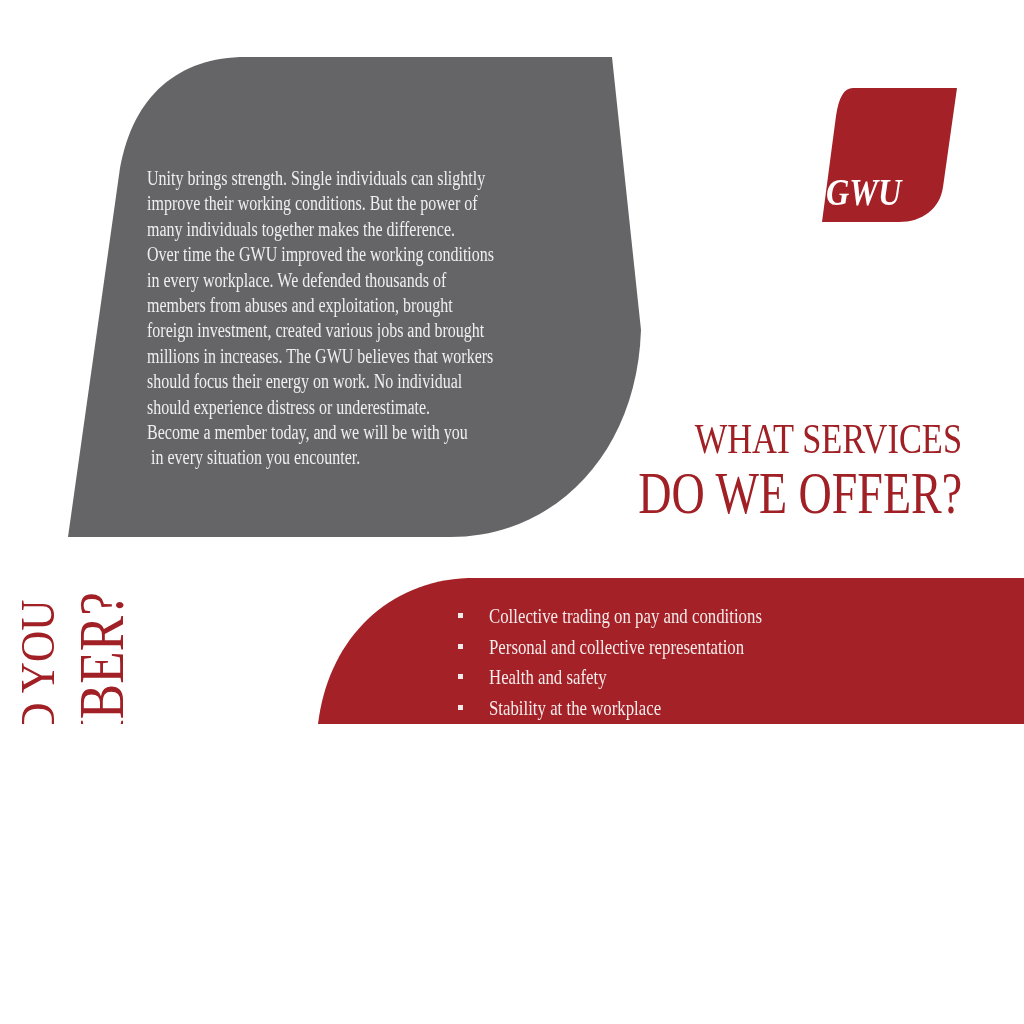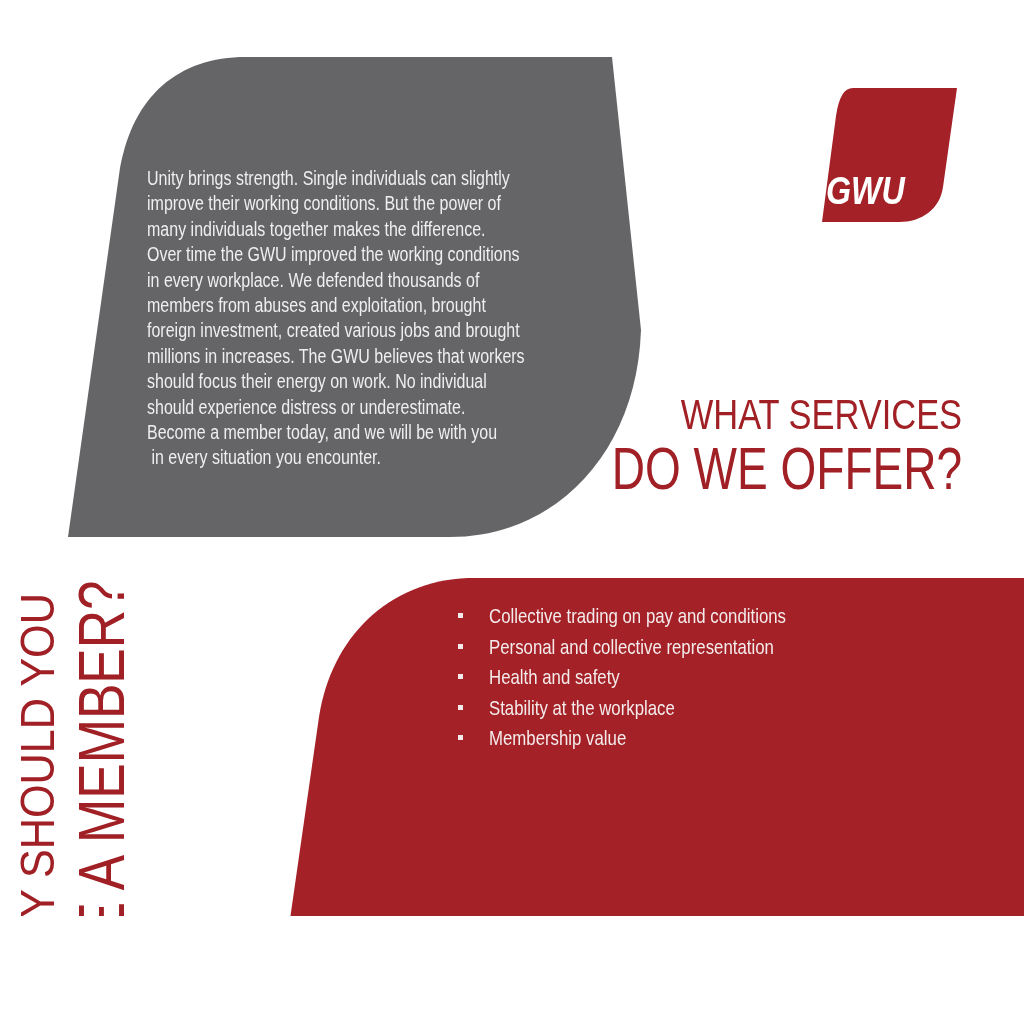--- a/index.html
+++ b/index.html
@@ -1,21 +1,21 @@
 <!DOCTYPE html>
 <html><head>
 <meta charset="utf-8">
 <style>
   html,body{margin:0;padding:0;background:#ffffff;}
   #canvas{
     position:relative;
-    width:1024px;height:916px;
+    width:1024px;height:724px;
     overflow:hidden;
     background:#ffffff;
-    font-family:Liberation Sans, sans-serif;
+    font-family:Liberation Serif, serif;
   }
   #blobs{position:absolute;left:0;top:0;width:1024px;height:1024px;}
 
   
   .intro{
     position:absolute;left:147px;top:166px;
     color:#F0EFEF;
     font-size:20px;
     transform:scaleX(0.80);
     transform-origin:0 0;
@@ -28,21 +28,21 @@
     color:#ffffff;
     font-size:38px;font-weight:bold;font-style:italic;
     letter-spacing:0px;
     transform:scaleX(0.85);
     transform-origin:0 0;
     white-space:nowrap;
   }
 
   
   .services-heading{
-    position:absolute;right:62px;top:392px;width:500px;
+    position:absolute;right:62px;top:416px;width:500px;
     text-align:right;color:#A02025;
   }
   .services-heading .l1{
     display:inline-block;white-space:nowrap;
     font-size:42px;line-height:46px;font-weight:normal;
     transform:scaleX(0.82);transform-origin:100% 50%;
   }
   .services-heading .l2{
     display:inline-block;white-space:nowrap;
     font-size:59px;line-height:62px;font-weight:normal;

